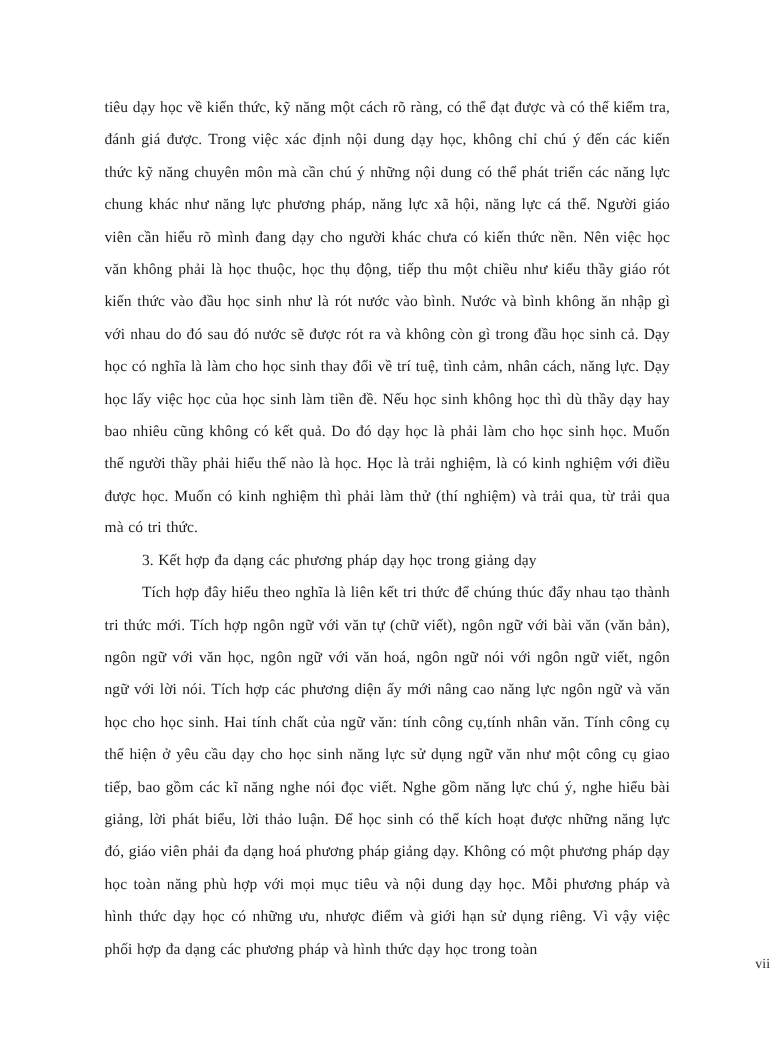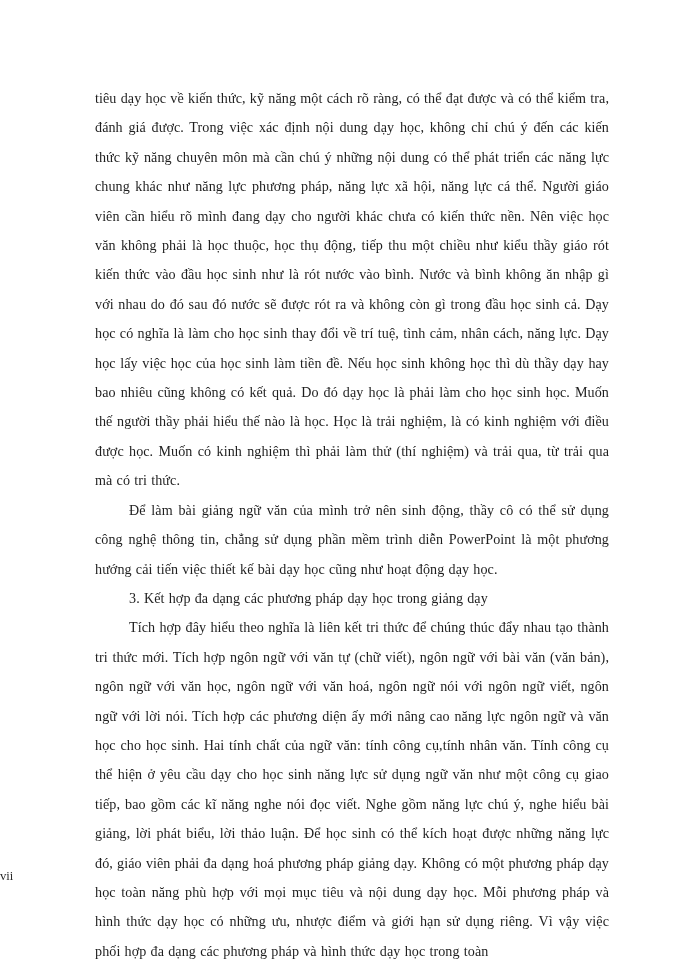--- a/index.html
+++ b/index.html
@@ -50,36 +50,35 @@
   .para.heading-num {
     text-indent: 34px;
     text-align: left;
   }
 
   #page-number {
     position: absolute;
     left: 0;
     top: 869px;
     width: 700px;
-    text-align: left;
+    text-align: right;
     font-size: 12.6px;
     color: #2a2a2a;
     font-family: "Liberation Serif", "DejaVu Serif", serif;
   }
 </style>
 </head>
 <body>
 
 <div id="page">
 
   <div id="text-block">
 
     <p class="para">tiêu dạy học về kiến thức, kỹ năng một cách rõ ràng, có thể đạt được và có thể kiểm tra, đánh giá được. Trong việc xác định nội dung dạy học, không chỉ chú ý đến các kiến thức kỹ năng chuyên môn mà cần chú ý những nội dung có thể phát triển các năng lực chung khác như năng lực phương pháp, năng lực xã hội, năng lực cá thể. Người giáo viên cần hiểu rõ mình đang dạy cho người khác chưa có kiến thức nền. Nên việc học văn không phải là học thuộc, học thụ động, tiếp thu một chiều như kiểu thầy giáo rót kiến thức vào đầu học sinh như là rót nước vào bình. Nước và bình không ăn nhập gì với nhau do đó sau đó nước sẽ được rót ra và không còn gì trong đầu học sinh cả. Dạy học có nghĩa là làm cho học sinh thay đổi về trí tuệ, tình cảm, nhân cách, năng lực. Dạy học lấy việc học của học sinh làm tiền đề. Nếu học sinh không học thì dù thầy dạy hay bao nhiêu cũng không có kết quả. Do đó dạy học là phải làm cho học sinh học. Muốn thế người thầy phải hiểu thế nào là học. Học là trải nghiệm, là có kinh nghiệm với điều được học. Muốn có kinh nghiệm thì phải làm thử (thí nghiệm) và trải qua, từ trải qua mà có tri thức.</p>
 
-    <p class="para indent">Để làm bài giảng ngữ văn của mình trở nên sinh động, thầy cô có thể sử dụng công nghệ thông tin, chẳng sử dụng phần mềm trình diễn PowerPoint là một phương hướng cải tiến việc thiết kế bài dạy học cũng như hoạt động dạy học.</p>
 
     <p class="para heading-num">3. Kết hợp đa dạng các phương pháp dạy học trong giảng dạy</p>
 
     <p class="para indent">Tích hợp đây hiểu theo nghĩa là liên kết tri thức để chúng thúc đẩy nhau tạo thành tri thức mới. Tích hợp ngôn ngữ với văn tự (chữ viết), ngôn ngữ với bài văn (văn bản), ngôn ngữ với văn học, ngôn ngữ với văn hoá, ngôn ngữ nói với ngôn ngữ viết, ngôn ngữ với lời nói. Tích hợp các phương diện ấy mới nâng cao năng lực ngôn ngữ và văn học cho học sinh. Hai tính chất của ngữ văn: tính công cụ,tính nhân văn. Tính công cụ thể hiện ở yêu cầu dạy cho học sinh năng lực sử dụng ngữ văn như một công cụ giao tiếp, bao gồm các kĩ năng nghe nói đọc viết. Nghe gồm năng lực chú ý, nghe hiểu bài giảng, lời phát biểu, lời thảo luận. Để học sinh có thể kích hoạt được những năng lực đó, giáo viên phải đa dạng hoá phương pháp giảng dạy. Không có một phương pháp dạy học toàn năng phù hợp với mọi mục tiêu và nội dung dạy học. Mỗi phương pháp và hình thức dạy học có những ưu, nhược điểm và giới hạn sử dụng riêng. Vì vậy việc phối hợp đa dạng các phương pháp và hình thức dạy học trong toàn</p>
 
   </div>
 
   <div id="page-number">vii</div>
 
 </div>

